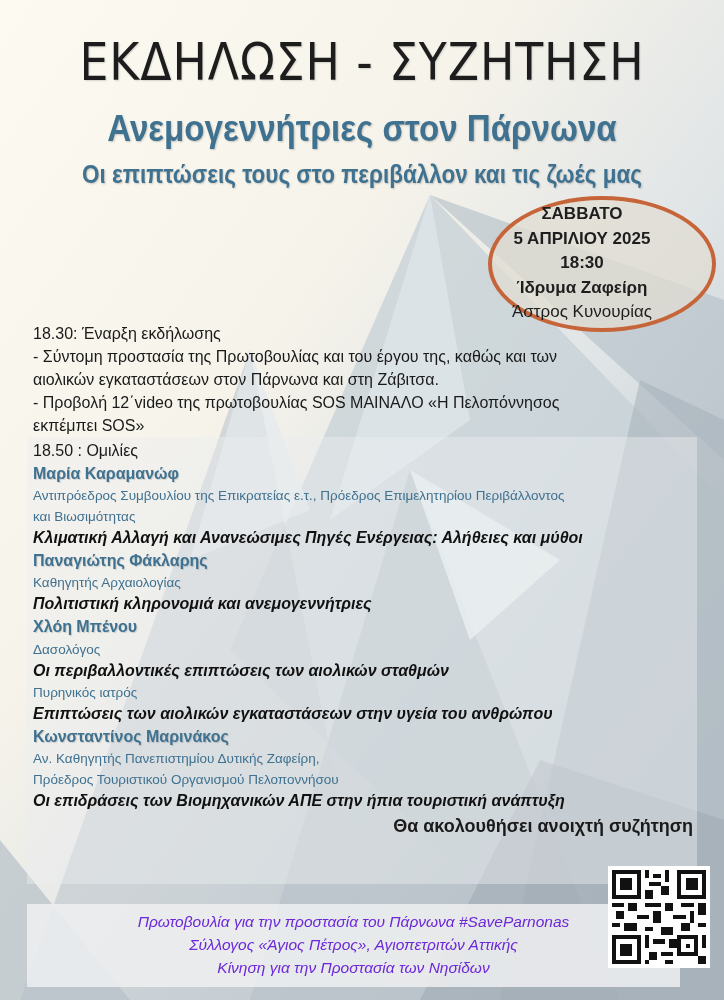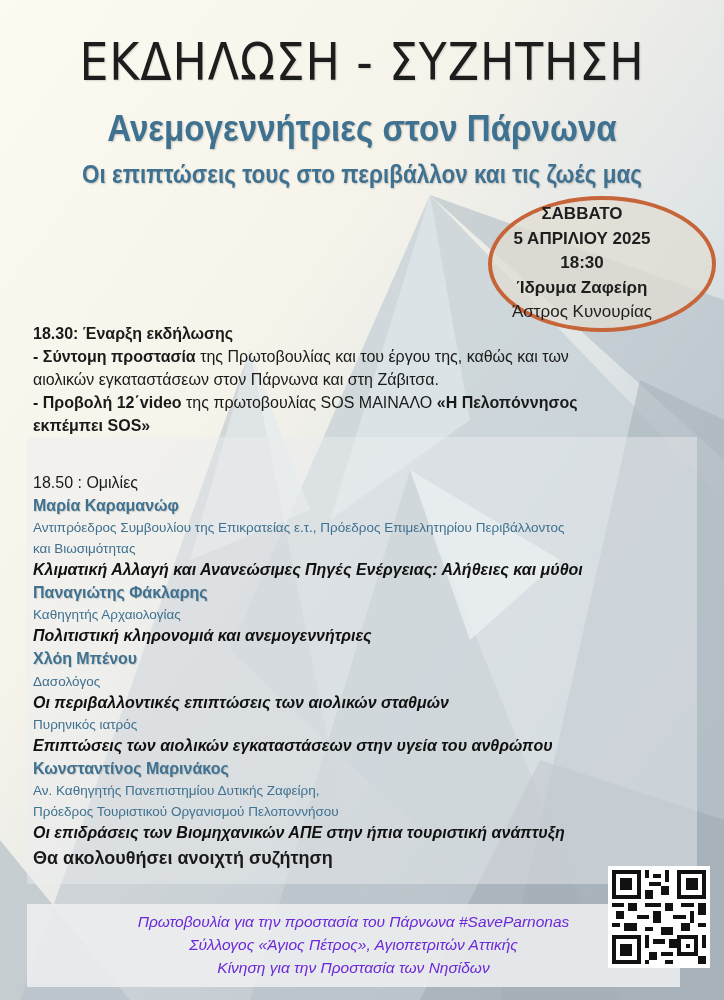--- a/index.html
+++ b/index.html
@@ -41,37 +41,36 @@
     left: 468px; top: 202px; width: 228px; text-align: center;
     color: #1e1e1e; font-size: 17px; line-height: 24.5px;
   }
   .ellipse-text .b { font-weight: bold; }
 
   .intro {
     left: 33px; top: 322px; width: 660px;
     font-size: 16px; line-height: 23px; color: #1a1a1a;
   }
   .intro .line { white-space: nowrap; }
-  .intro b { font-weight: bold; }
+  .intro b { font-weight: normal; }
 
   .panel {
     left: 27px; top: 437px; width: 670px; height: 447px;
     background: rgba(235, 238, 240, 0.45);
     z-index: 1;
   }
   .talks {
     left: 33px; top: 440px; width: 670px;
     line-height: 22.6px;
-    margin-top: 32px;
   }
   .talks .time { font-size: 16px; color: #1a1a1a; }
   .talks .name { font-size: 16px; font-weight: bold; color: #3f7190; text-shadow: 1px 1px 1px rgba(0,0,0,0.15); }
   .talks .role { font-size: 13.5px; color: #3f7190; line-height: 21px; }
   .talks .topic { font-size: 16px; font-style: italic; font-weight: bold; color: #111; }
-  .talks .discussion { font-size: 18px; font-weight: bold; color: #1a1a1a; text-align: left; width: 660px; margin-top: 2px; }
+  .talks .discussion { font-size: 18px; font-weight: bold; color: #1a1a1a; text-align: right; width: 660px; margin-top: 2px; }
 
   .footer-panel {
     left: 27px; top: 904px; width: 653px; height: 83px;
     background: rgba(238, 240, 241, 0.85);
     z-index: 1;
   }
   .footer-text {
     left: 27px; top: 910px; width: 653px; text-align: center;
     font-size: 15.5px; font-style: italic; color: #6d28d9; line-height: 23px;
   }

